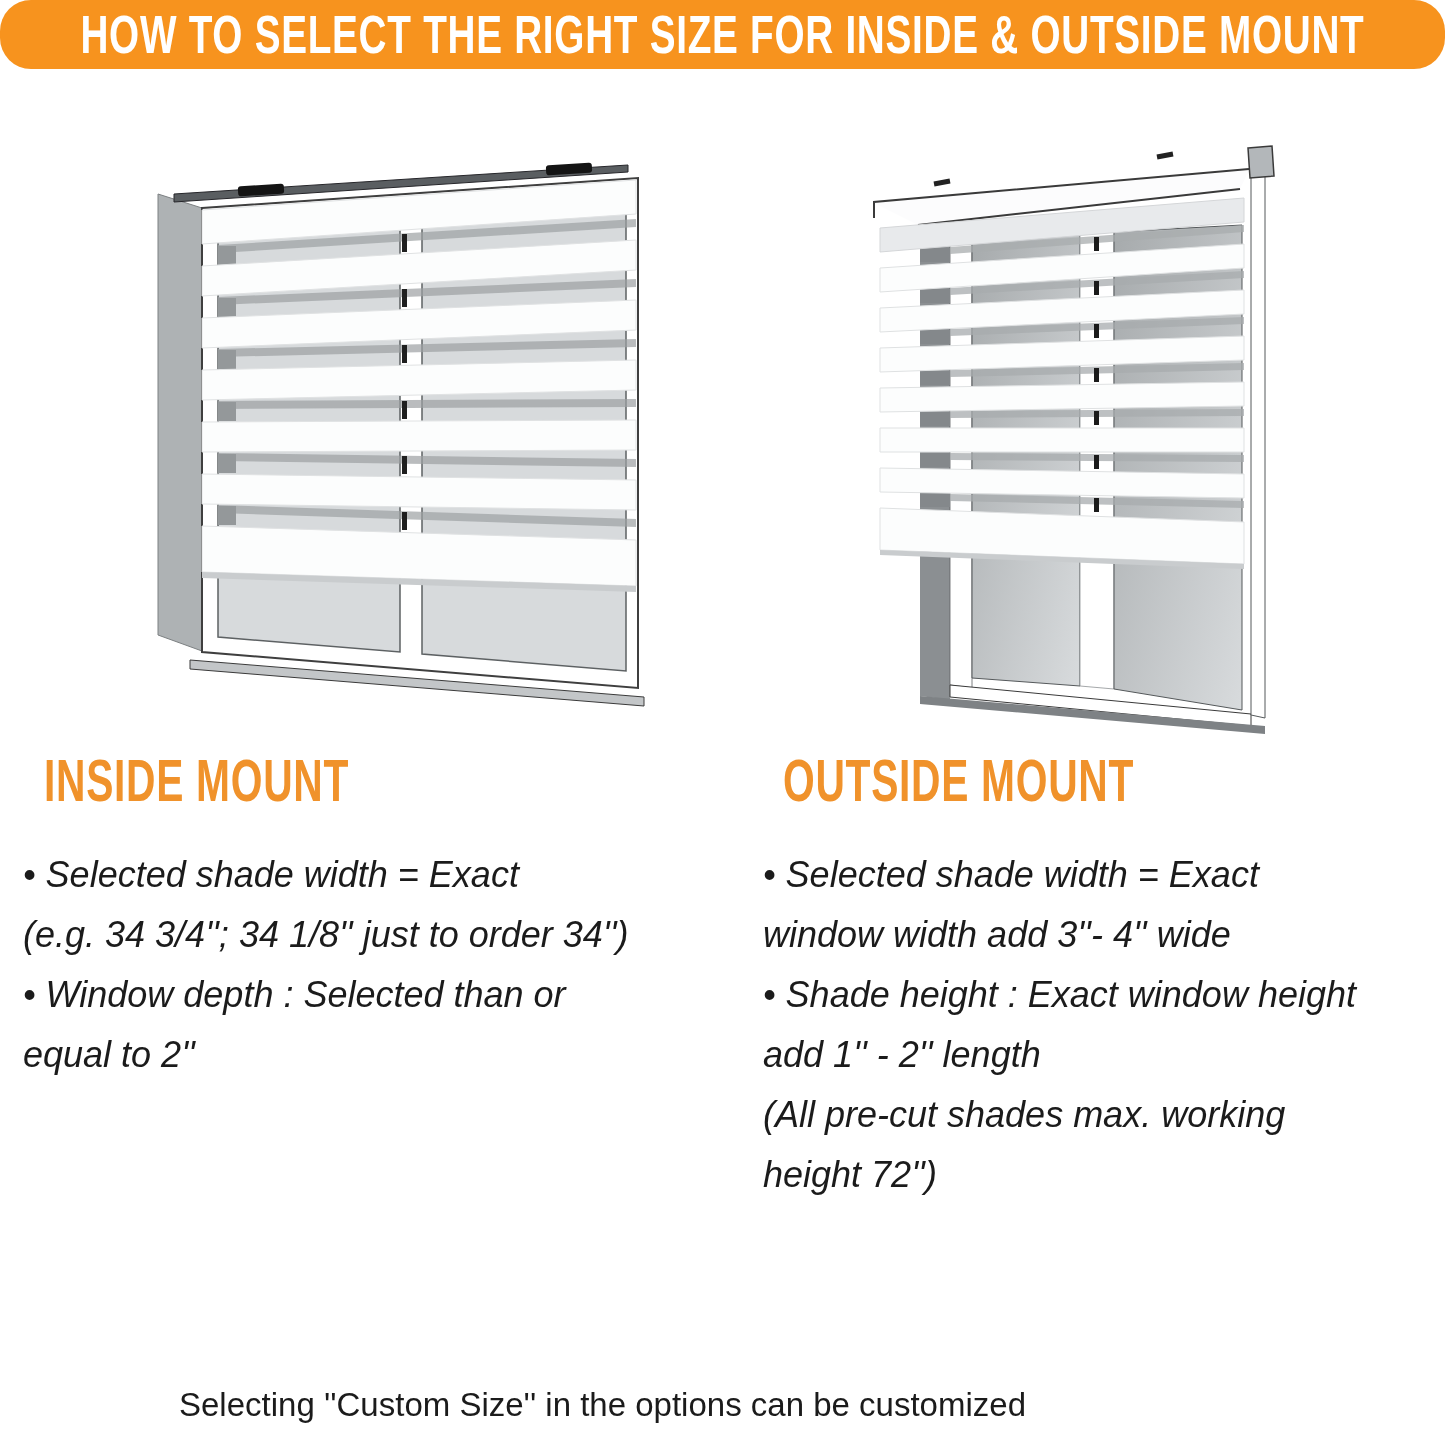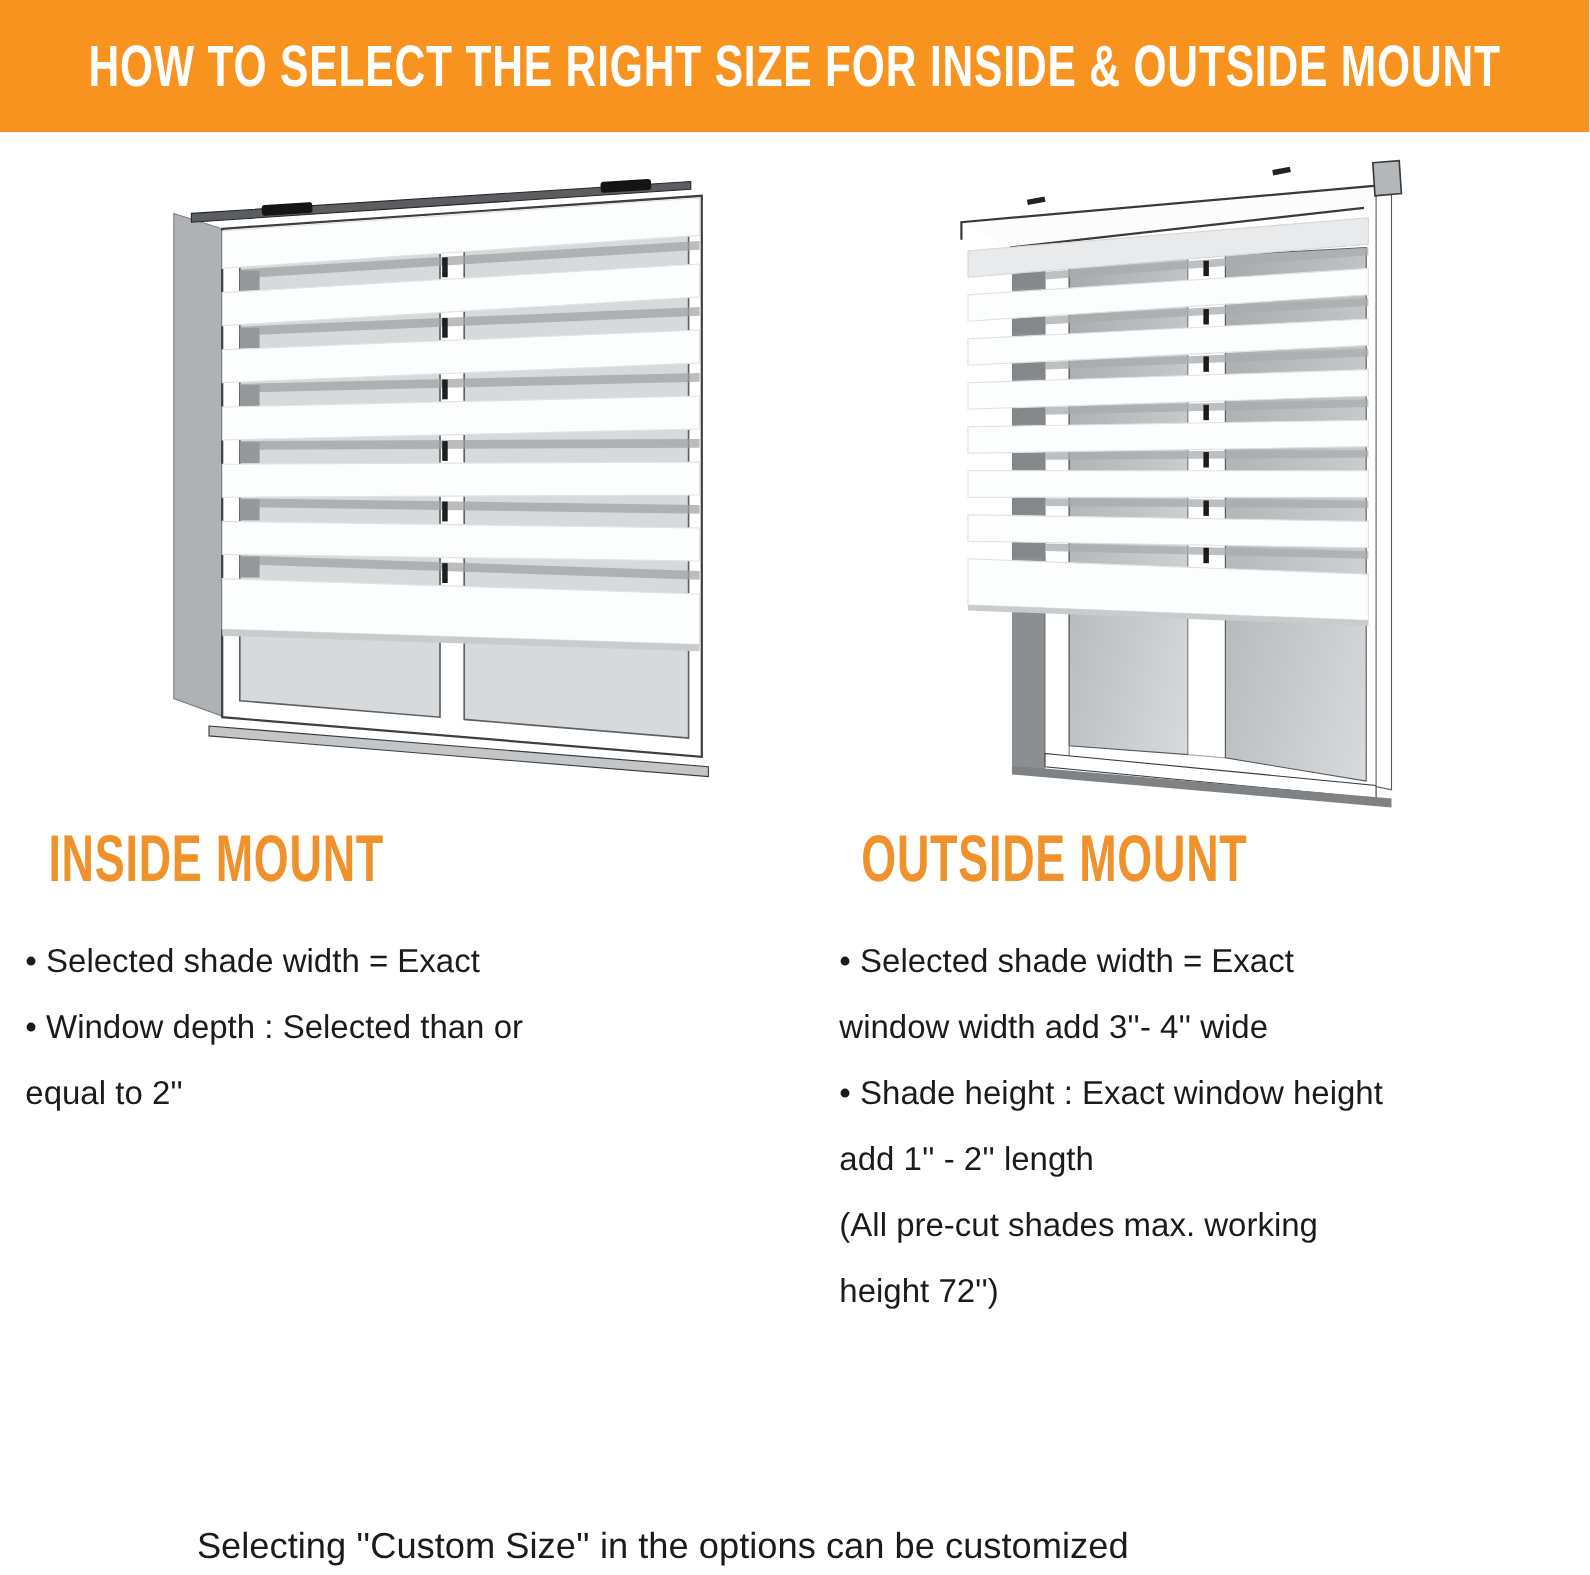--- a/index.html
+++ b/index.html
@@ -2,45 +2,46 @@
 <html style="--banner-bg: #F7931E; --banner-text: #FFFFFF; --heading: #F0922B; --body-text: #1B1B1B;"><head>
 <meta charset="utf-8">
 <style>
   html,body{margin:0;padding:0;}
   body{
     width:1445px;height:1432px;position:relative;background:#ffffff;
     font-family:"Liberation Sans", sans-serif;color:var(--body-text,#1b1b1b);
     overflow:hidden;
   }
   .banner{
-    position:absolute;left:0;top:0;width:1445px;height:120px;
+    position:absolute;left:0;top:0;width:1445px;height:69px;
     background:var(--banner-bg,#F7931E);
-    display:flex;align-items:center;justify-content:center;
+    display:flex;align-items:center;justify-content:center;border-radius:31px;
   }
   .banner-title{
     color:var(--banner-text,#ffffff);font-size:53px;font-weight:700;
     letter-spacing:1px;white-space:nowrap;
     transform:scaleX(0.73);transform-origin:center center;
   }
   .illus{position:absolute;margin:0;padding:0;}
   .illus-inside{left:150px;top:148px;width:500px;height:570px;}
   .illus-outside{left:858px;top:140px;width:460px;height:600px;}
   .mount-heading{
     position:absolute;margin:0;font-size:60px;font-weight:700;
     color:var(--heading,#F0922B);letter-spacing:1px;white-space:nowrap;
     transform:scaleX(0.68);transform-origin:left top;
   }
   .heading-inside{left:44px;top:746px;}
   .heading-outside{left:783px;top:746px;}
   .col{position:absolute;top:845px;width:692px;}
   .col-inside{left:23px;}
   .col-outside{left:763px;}
   .line{
-    font-size:30px;line-height:60px;white-space:nowrap;
+    font-size:36px;line-height:60px;white-space:nowrap;
     color:var(--body-text,#1b1b1b);
+    font-style:italic;
   }
   .footer-note{
     position:absolute;left:0;top:1386px;width:1205px;text-align:center;
     font-size:33px;color:var(--body-text,#1b1b1b);
   }
 </style>
 </head>
 <body>
 
 <div class="page">
@@ -177,20 +178,21 @@
         <polygon points="22,410 386,424 386,429 22,415" fill="#c9ccce" stroke="none"></polygon>
       </g>
     </svg>
   </figure>
 
   <h2 class="mount-heading heading-inside">INSIDE MOUNT</h2>
   <h2 class="mount-heading heading-outside">OUTSIDE MOUNT</h2>
 
   <div class="col col-inside">
     <div class="line">• Selected shade width = Exact</div>
+    <div class="line">(e.g. 34 3/4''; 34 1/8'' just to order 34'')</div>
     <div class="line">• Window depth : Selected than or</div>
     <div class="line">equal to 2''</div>
   </div>
 
   <div class="col col-outside">
     <div class="line">• Selected shade width = Exact</div>
     <div class="line">window width add 3''- 4'' wide</div>
     <div class="line">• Shade height : Exact window height</div>
     <div class="line">add 1'' - 2'' length</div>
     <div class="line">(All pre-cut shades max. working</div>

